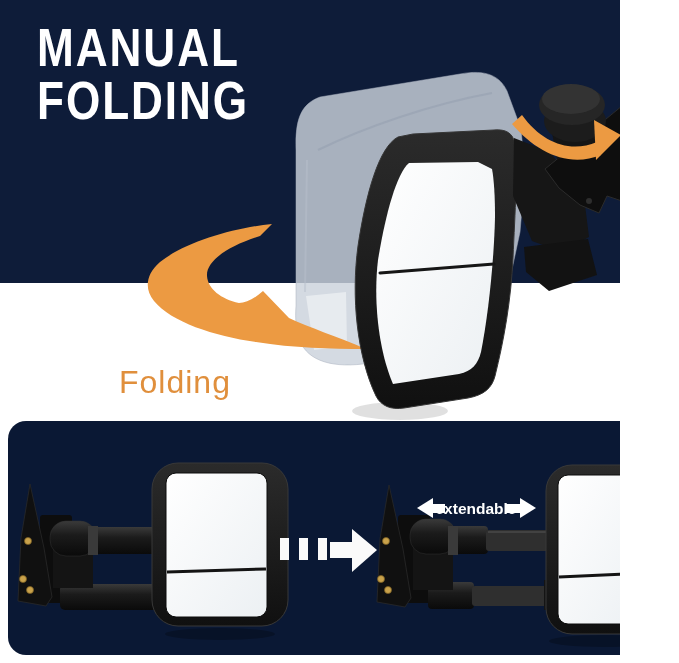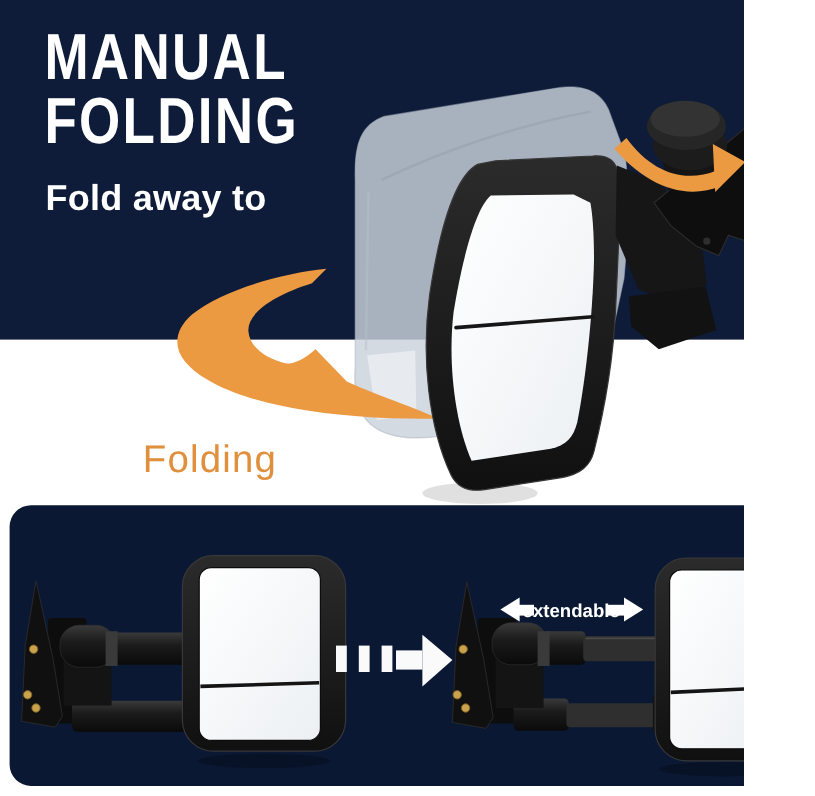--- a/index.html
+++ b/index.html
@@ -92,21 +92,20 @@
       <path d="M522,115 C543,144 571,153 597,142 L601,155 C569,168 537,153 512,124 Z" fill="#EC9A42"></path>
       <polygon points="594,120 621,135 596,160" fill="#EC9A42"></polygon>
     </g>
   </svg>
 
   <div class="title">
     <div>MANUAL</div>
     <div>FOLDING</div>
   </div>
   <div class="subtitle">
-    <div>Fold away to</div>
   </div>
   <div class="caption">Folding</div>
 
   <div class="panel"></div>
 
   <svg class="panel-svg" viewBox="0 0 679 243" xmlns="http://www.w3.org/2000/svg">
     <defs>
       <linearGradient id="headGrad2" x1="0" y1="0" x2="0" y2="1">
         <stop offset="0" stop-color="#2B2B2B"></stop>
           <stop offset="1" stop-color="#101010"></stop>

